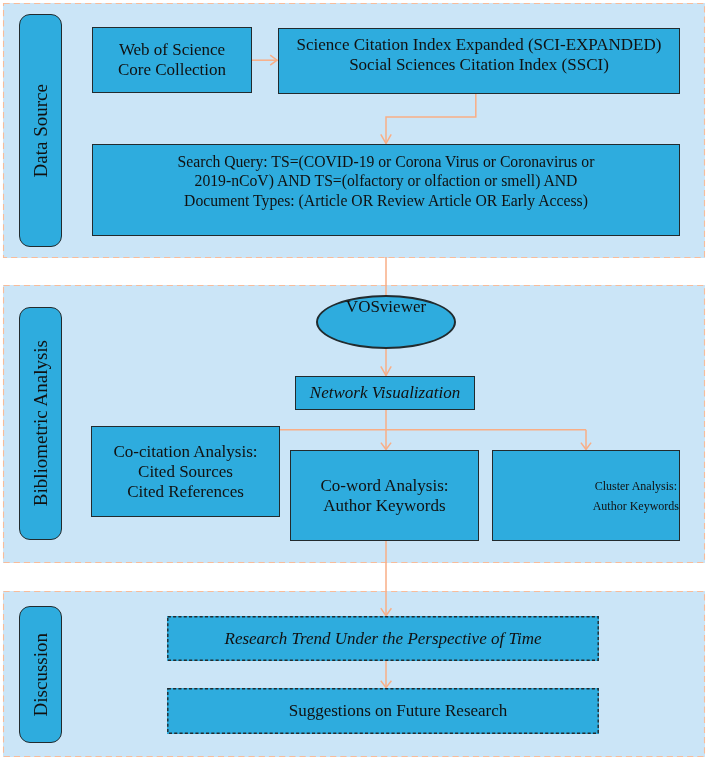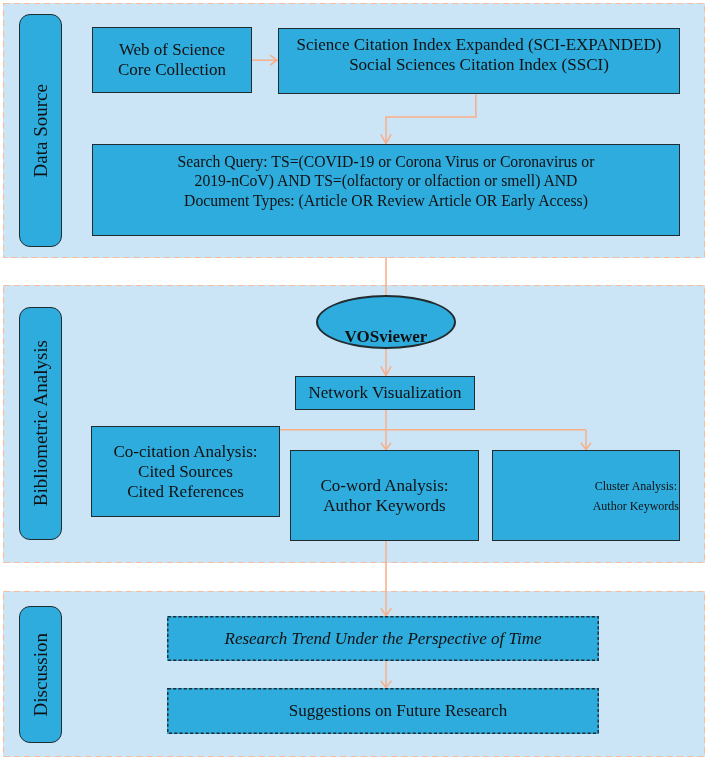--- a/index.html
+++ b/index.html
@@ -8,21 +8,21 @@
   .panel{position:absolute;background:var(--panel-bg,#CBE5F7);box-sizing:border-box;}
   svg.panelborders{position:absolute;left:0;top:0;width:708px;height:760px;pointer-events:none;}
   .chip{position:absolute;background:var(--node-fill,#2EACDE);border:1.6px solid var(--node-border,#222B2E);border-radius:11px;box-sizing:border-box;
         display:flex;align-items:center;justify-content:center;}
   .chip span{writing-mode:vertical-rl;transform:rotate(180deg);font-size:19px;color:var(--node-text,#141414);}
   .box{position:absolute;background:var(--node-fill,#2EACDE);border:1.6px solid var(--node-border,#222B2E);box-sizing:border-box;
        display:flex;align-items:center;justify-content:center;text-align:center;color:var(--node-text,#111);line-height:20px;}
   .box.dashed{border:0;}
   svg.dashborders{position:absolute;left:0;top:0;width:708px;height:760px;pointer-events:none;}
   .ell{position:absolute;background:var(--node-fill,#2EACDE);border:2.2px solid var(--node-border,#1a2226);border-radius:50%;box-sizing:border-box;
-       display:flex;align-items:flex-end;justify-content:center;color:var(--node-text,#111);font-weight:bold;}
+       display:flex;align-items:flex-start;justify-content:center;color:var(--node-text,#111);}
   svg.arrows{position:absolute;left:0;top:0;width:708px;height:760px;overflow:visible;pointer-events:none;}
 </style>
 </head>
 <body>
 
 <div id="stage">
 
   <div class="panel" style="left:3px;top:3px;width:702px;height:255px;"></div>
   <div class="panel" style="left:3px;top:285px;width:702px;height:278px;"></div>
   <div class="panel" style="left:3px;top:591px;width:702px;height:166px;"></div>
@@ -81,21 +81,21 @@
   <div class="box" style="left:278px;top:28px;width:402px;height:66px;font-size:17px;padding-bottom:12px;">
     <div>Science Citation Index Expanded (SCI-EXPANDED)<br>Social Sciences Citation Index (SSCI)</div>
   </div>
   <div class="box" style="left:92px;top:144px;width:588px;height:92px;font-size:15.7px;line-height:19.2px;padding-bottom:18px;">
     <div>Search Query: TS=(COVID-19 or Corona Virus or Coronavirus or<br>2019-nCoV) AND TS=(olfactory or olfaction or smell) AND<br>Document Types: (Article OR Review Article OR Early Access)</div>
   </div>
 
   <div class="ell" style="left:316px;top:295px;width:140px;height:54px;font-size:17px;">
     <div>VOSviewer</div>
   </div>
-  <div class="box" style="left:295px;top:376px;width:180px;height:34px;font-size:17px;">
+  <div class="box" style="left:295px;top:376px;width:180px;height:34px;font-size:17px;font-style:italic;">
     <div>Network Visualization</div>
   </div>
 
   <div class="box" style="left:91px;top:426px;width:189px;height:91px;font-size:17px;">
     <div>Co-citation Analysis:<br>Cited Sources<br>Cited References</div>
   </div>
   <div class="box" style="left:290px;top:450px;width:189px;height:91px;font-size:17px;">
     <div>Co-word Analysis:<br>Author Keywords</div>
   </div>
   <div class="box" style="left:492px;top:450px;width:188px;height:91px;font-size:12px;justify-content:flex-end;">

